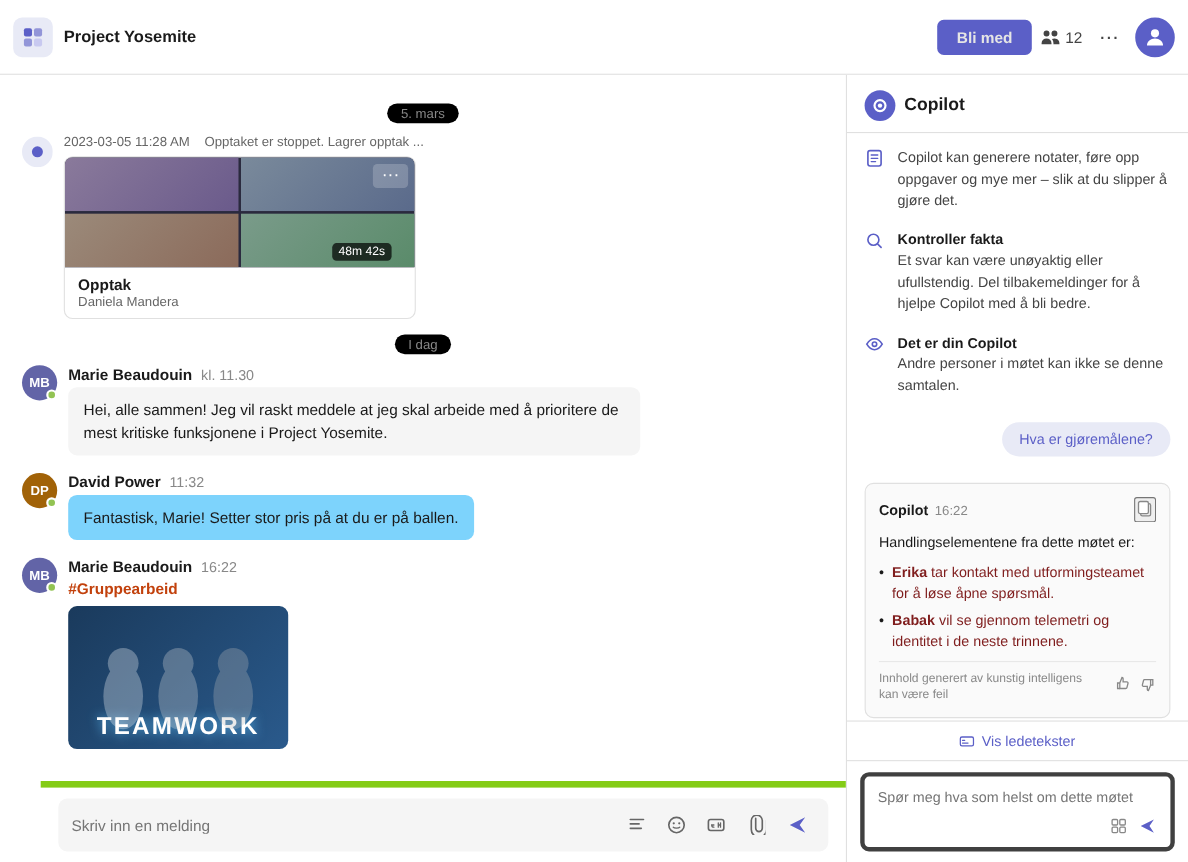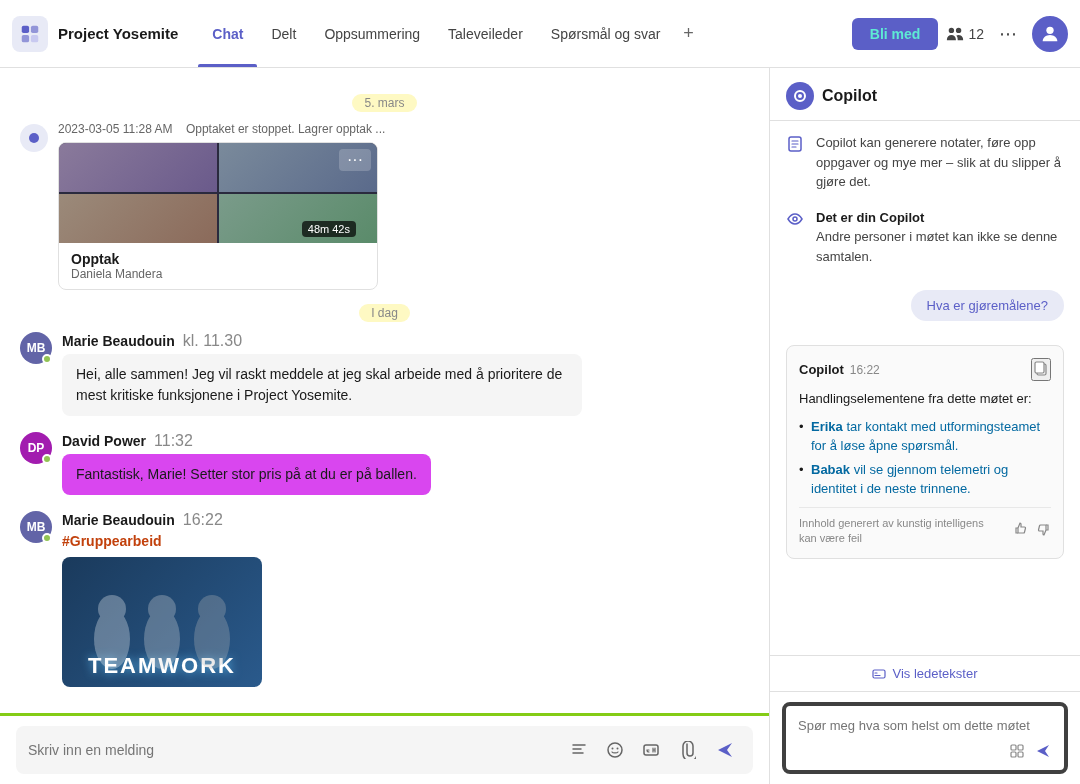--- a/index.html
+++ b/index.html
@@ -33,21 +33,21 @@
       height: 3px; background: #5b5fc7; border-radius: 2px 2px 0 0;
     }
     .nav-add-btn {
       width: 28px; height: 28px; border-radius: 50%; border: none;
       background: transparent; cursor: pointer; display: flex;
       align-items: center; justify-content: center; font-size: 18px; color: #666;
     }
     .nav-spacer { flex: 1; }
     .nav-right { display: flex; align-items: center; gap: 8px; }
     .btn-bli-med {
-      background: #5b5fc7; color: #5eead4; border: none; border-radius: 6px;
+      background: #5b5fc7; color: #e5e5e5; border: none; border-radius: 6px;
       padding: 8px 18px; font-size: 14px; font-weight: 600; cursor: pointer;
     }
     .nav-people { display: flex; align-items: center; gap: 4px; font-size: 14px; color: #444; cursor: pointer; }
     .nav-people svg { width: 18px; height: 18px; }
     .nav-icon-btn {
       width: 32px; height: 32px; background: transparent; border: none;
       cursor: pointer; display: flex; align-items: center; justify-content: center;
       color: #444; font-size: 18px; border-radius: 4px;
     }
     .nav-avatar-btn {
@@ -61,21 +61,21 @@
     .main-content { display: flex; flex: 1; overflow: hidden; }
 
     
     .chat-area { flex: 1; display: flex; flex-direction: column; border-right: 1px solid #e0e0e0; overflow: hidden; }
     .chat-messages { flex: 1; overflow-y: auto; padding: 12px 20px; }
 
     .date-separator {
       text-align: center; color: #888; font-size: 12px; margin: 16px 0 12px;
     }
     .date-separator span {
-      background: #fef9c3; padding: 2px 12px; border-radius: 12px;
+      background: #000000; padding: 2px 12px; border-radius: 12px;
     }
 
     
     .recording-msg { display: flex; align-items: flex-start; gap: 10px; margin-bottom: 12px; }
     .recording-icon { width: 28px; height: 28px; flex-shrink: 0; margin-top: 2px; }
     .recording-meta { font-size: 12px; color: #666; margin-bottom: 6px; }
     .recording-card {
       background: #fff; border: 1px solid #e0e0e0; border-radius: 8px;
       padding: 0; width: 320px; overflow: hidden;
     }
@@ -118,47 +118,47 @@
       font-size: 12px; font-weight: 700; color: #fff; flex-shrink: 0;
       position: relative;
     }
     .avatar .online-dot {
       width: 10px; height: 10px; background: #92c353; border-radius: 50%;
       border: 2px solid #fff; position: absolute; bottom: 0; right: 0;
     }
     .msg-content { flex: 1; }
     .msg-header { display: flex; align-items: baseline; gap: 8px; margin-bottom: 4px; }
     .msg-author { font-size: 14px; font-weight: 600; color: #1a1a1a; }
-    .msg-time { font-size: 16px; color: #888; }
+    .msg-time { font-size: 13px; color: #888; }
     .msg-bubble {
       background: #f5f5f5; border-radius: 8px; padding: 10px 14px;
       font-size: 14px; color: #1a1a1a; line-height: 1.5; display: inline-block;
       max-width: 520px;
     }
     .msg-bubble-dp {
-      background: #d946ef; border-radius: 8px; padding: 10px 14px;
+      background: #7dd3fc; border-radius: 8px; padding: 10px 14px;
       font-size: 14px; color: #1a1a1a; line-height: 1.5; display: inline-block;
       max-width: 380px;
     }
     .hashtag { color: #c2410c; font-weight: 600; display: block; margin-bottom: 8px; font-size: 14px; }
     .gif-img {
       width: 200px; height: 130px; border-radius: 8px; overflow: hidden;
       background: linear-gradient(135deg, #1a3a5c, #2a5a8c);
       display: flex; align-items: flex-end; justify-content: center; padding: 8px;
     }
     .gif-text {
       font-size: 22px; font-weight: 900; color: #fff;
       text-shadow: 0 0 10px rgba(100,200,255,0.8);
       letter-spacing: 2px;
     }
 
     
     .chat-input-area {
-      border-top: 3px solid #84cc16; padding: 10px 16px;
-      display: flex; flex-direction: column; gap: 6px; flex-shrink: 0;
+      border-top: 6px solid #84cc16; padding: 10px 16px;
+      display: flex; flex-direction: column; gap: 6px; flex-shrink: 0; margin-left: 37px;
     }
     .chat-input-row {
       display: flex; align-items: center; gap: 8px;
       background: #f5f5f5; border-radius: 8px; padding: 8px 12px;
     }
     .chat-input { flex: 1; border: none; background: transparent; font-size: 14px; color: #888; outline: none; }
     .input-icon-btn {
       background: transparent; border: none; cursor: pointer;
       color: #666; display: flex; align-items: center; justify-content: center;
       width: 28px; height: 28px;
@@ -206,21 +206,21 @@
       display: flex; align-items: center; justify-content: space-between;
       margin-bottom: 8px;
     }
     .copilot-response-meta { display: flex; align-items: center; gap: 6px; }
     .copilot-resp-title { font-size: 13px; font-weight: 600; color: #1a1a1a; }
     .copilot-resp-time { font-size: 12px; color: #888; }
     .copy-icon { color: #888; cursor: pointer; }
 
     .response-text { font-size: 13px; color: #1a1a1a; line-height: 1.5; margin-bottom: 8px; }
     .response-list { padding-left: 0; list-style: none; }
-    .response-list li { font-size: 13px; color: #0369a1; line-height: 1.5; margin-bottom: 4px; padding-left: 12px; position: relative; }
+    .response-list li { font-size: 13px; color: #7f1d1d; line-height: 1.5; margin-bottom: 4px; padding-left: 12px; position: relative; }
     .response-list li::before { content: '•'; position: absolute; left: 0; color: #1a1a1a; }
     .response-list li strong { font-weight: 700; }
 
     .response-footer {
       display: flex; align-items: center; justify-content: space-between;
       margin-top: 8px; padding-top: 8px; border-top: 1px solid #e8e8e8;
     }
     .response-disclaimer { font-size: 11px; color: #888; line-height: 1.4; max-width: 200px; }
     .feedback-btns { display: flex; gap: 6px; }
     .feedback-btn { background: transparent; border: none; cursor: pointer; color: #888; font-size: 16px; }
@@ -248,53 +248,35 @@
       background: transparent; border: none; cursor: pointer;
       color: #888; display: flex; align-items: center; justify-content: center;
     }
     .copilot-send-btn {
       background: transparent; border: none; cursor: pointer;
       color: #5b5fc7; display: flex; align-items: center; justify-content: center;
     }
 
     
     .av-mb { background: #6264a7; }
-    .av-dp { background: #a21caf; }
+    .av-dp { background: #a16207; }
   </style>
 </head>
 <body>
 
 <div class="top-nav">
   <div class="nav-logo">
     <svg viewBox="0 0 24 24" fill="none">
       <rect x="3" y="3" width="8" height="8" rx="2" fill="#5b5fc7"></rect>
       <rect x="13" y="3" width="8" height="8" rx="2" fill="#9295d8"></rect>
       <rect x="3" y="13" width="8" height="8" rx="2" fill="#9295d8"></rect>
       <rect x="13" y="13" width="8" height="8" rx="2" fill="#c8c9f0"></rect>
     </svg>
   </div>
   <span class="nav-title">Project Yosemite</span>
-  <div class="nav-tabs">
-    <div class="nav-tab active">
-      <span>Chat</span>
-    </div>
-    <div class="nav-tab">
-      <span>Delt</span>
-    </div>
-    <div class="nav-tab">
-      <span>Oppsummering</span>
-    </div>
-    <div class="nav-tab">
-      <span>Taleveileder</span>
-    </div>
-    <div class="nav-tab">
-      <span>Spørsmål og svar</span>
-    </div>
-    <button class="nav-add-btn">+</button>
-  </div>
   <div class="nav-spacer"></div>
   <div class="nav-right">
     <button class="btn-bli-med">Bli med</button>
     <div class="nav-people">
       <svg viewBox="0 0 20 20" fill="currentColor">
           <path d="M9 6a3 3 0 11-6 0 3 3 0 016 0zM17 6a3 3 0 11-6 0 3 3 0 016 0zM12.93 17c.046-.327.07-.66.07-1a6.97 6.97 0 00-1.5-4.33A5 5 0 0119 16v1h-6.07zM6 11a5 5 0 015 5v1H1v-1a5 5 0 015-5z"></path>
         </svg>
       <span>12</span>
     </div>
     <button class="nav-icon-btn">⋯</button>
@@ -469,20 +451,32 @@
       <div class="copilot-feature">
         <div class="copilot-feature-icon">
           <svg width="18" height="18" viewBox="0 0 18 18" fill="none">
               <rect x="3" y="2" width="12" height="14" rx="2" stroke="#5b5fc7" stroke-width="1.5"></rect>
               <path d="M6 6h6M6 9h6M6 12h4" stroke="#5b5fc7" stroke-width="1.2" stroke-linecap="round"></path>
             </svg>
         </div>
         <div class="copilot-feature-text">Copilot kan generere notater, føre opp oppgaver og mye mer – slik at du slipper å gjøre det.</div>
       </div>
 
+      <div class="copilot-feature">
+        <div class="copilot-feature-icon">
+          <svg width="18" height="18" viewBox="0 0 18 18" fill="none">
+              <circle cx="8" cy="8" r="5" stroke="#5b5fc7" stroke-width="1.5"></circle>
+              <path d="M12 12l3 3" stroke="#5b5fc7" stroke-width="1.5" stroke-linecap="round"></path>
+            </svg>
+        </div>
+        <div class="copilot-feature-text">
+          <strong>Kontroller fakta</strong><br>
+          <span>Et svar kan være unøyaktig eller ufullstendig. Del tilbakemeldinger for å hjelpe Copilot med å bli bedre.</span>
+        </div>
+      </div>
 
       <div class="copilot-feature">
         <div class="copilot-feature-icon">
           <svg width="18" height="18" viewBox="0 0 18 18" fill="none">
               <path d="M2 9s3-5 7-5 7 5 7 5-3 5-7 5-7-5-7-5z" stroke="#5b5fc7" stroke-width="1.5"></path>
               <circle cx="9" cy="9" r="2" stroke="#5b5fc7" stroke-width="1.5"></circle>
             </svg>
         </div>
         <div class="copilot-feature-text">
           <strong>Det er din Copilot</strong><br>

